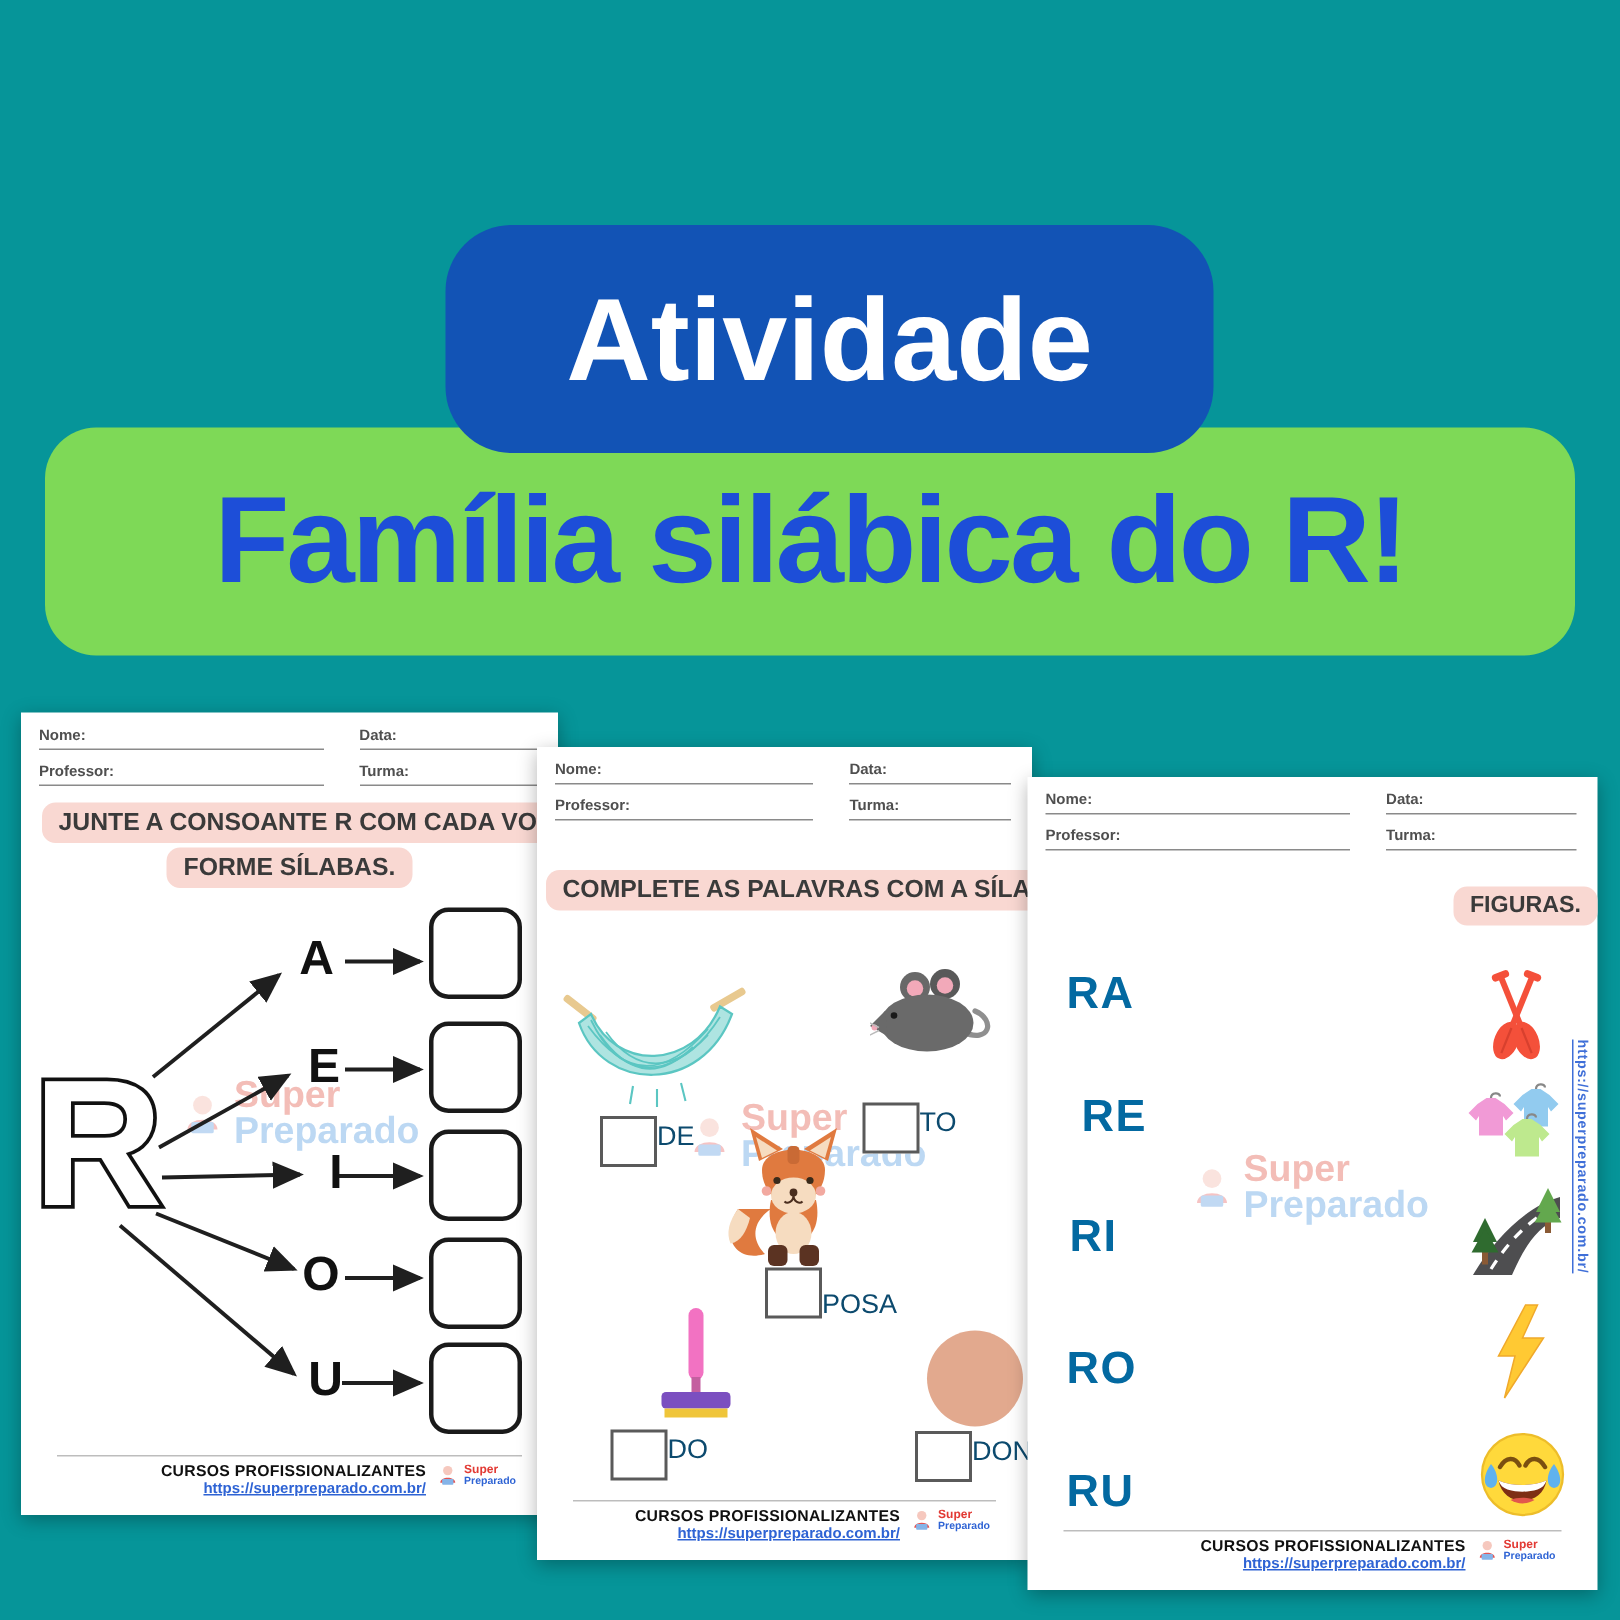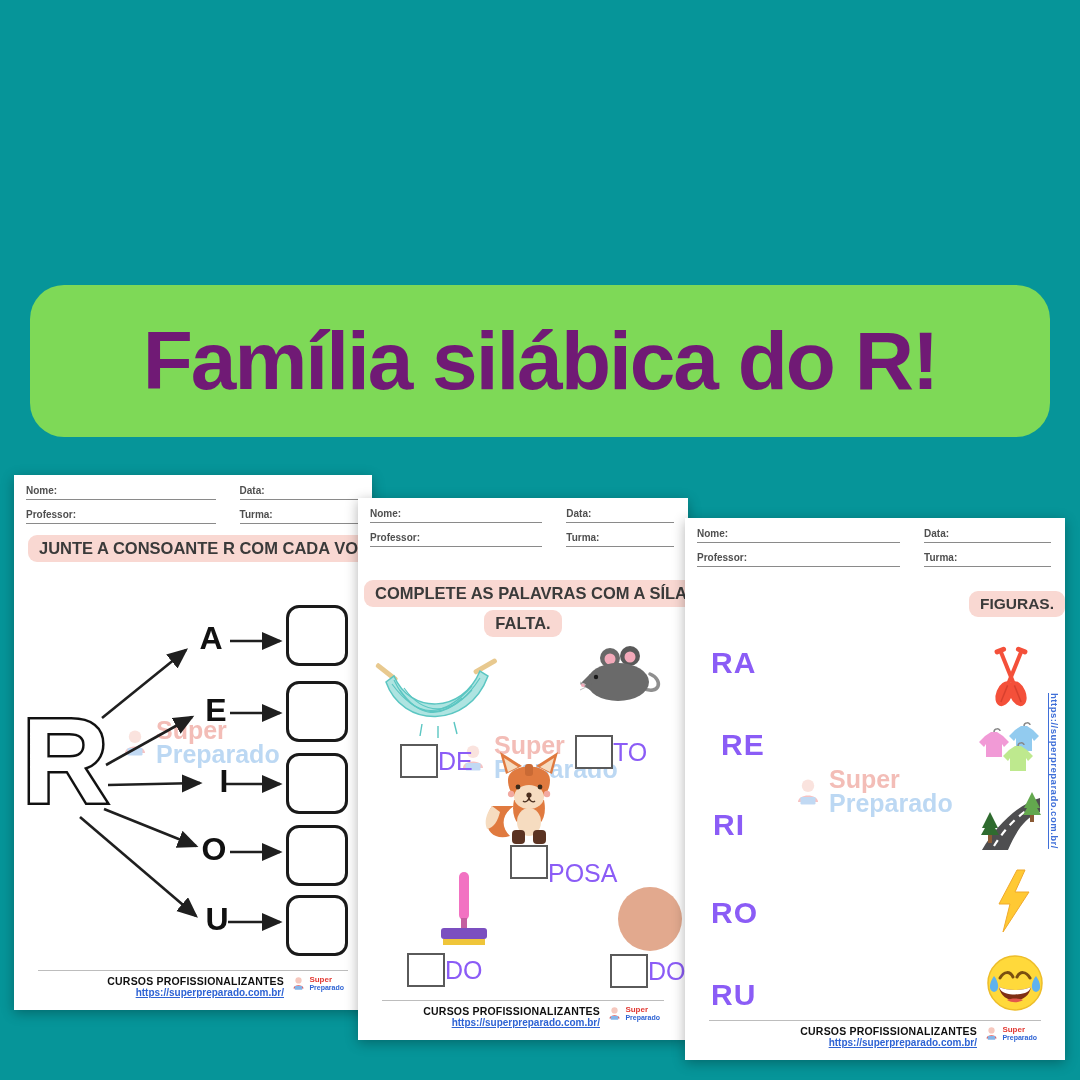--- a/index.html
+++ b/index.html
@@ -2,21 +2,21 @@
 <html><head>
 <meta charset="utf-8">
 <style>
   html,body{margin:0;padding:0;background:#066;}
   .canvas{position:relative;width:1080px;height:1080px;background:#069599;overflow:hidden;
           font-family:"Liberation Sans",sans-serif;}
 
   
   .green-banner{position:absolute;left:30px;top:285px;width:1020px;height:152px;
     background:#7ED957;border-radius:34px;display:flex;align-items:center;justify-content:center;z-index:1;}
-  .green-banner span{font-size:82px;font-weight:bold;color:#701a75;letter-spacing:-2px;white-space:nowrap;text-align:right;}
+  .green-banner span{font-size:82px;font-weight:bold;color:#1d4ed8;letter-spacing:-2px;white-space:nowrap;text-align:right;}
   .blue-badge{position:absolute;left:297px;top:150px;width:512px;height:152px;
     background:#1253B5;border-radius:44px;display:flex;align-items:center;justify-content:center;z-index:2;}
   .blue-badge span{font-size:78px;font-weight:bold;color:#ffffff;}
 
   
   .sheet{position:absolute;background:#fff;box-shadow:0 3px 12px rgba(0,0,0,.3);text-decoration:underline;}
   .sheet1{left:14px;top:475px;width:358px;height:535px;z-index:3;}
   .sheet2{left:358px;top:498px;width:330px;height:542px;z-index:4;}
   .sheet3{left:685px;top:518px;width:380px;height:542px;z-index:5;}
 
@@ -29,23 +29,23 @@
     font-size:16.5px;font-weight:bold;color:#3a3a3a;white-space:nowrap;}
   .chip.small{font-size:15.5px;}
   .l2{margin-top:3px;}
 
   .diagram{position:absolute;left:0;top:0;width:100%;height:100%;}
   .bigR{position:absolute;left:6px;top:232px;}
   .vowel{position:absolute;width:34px;text-align:center;font-size:32px;font-weight:bold;color:#111;line-height:1;}
   .sylbox{position:absolute;left:272px;width:56px;height:55px;border:3.5px solid #1a1a1a;border-radius:13px;background:#fff;}
 
   .ansbox{position:absolute;width:34px;height:30px;border:2px solid #5a5a5a;background:#fff;}
-  .wlabel{position:absolute;font-size:25px;color:#8b5cf6;white-space:nowrap;}
-
-  .syl{position:absolute;font-size:30px;font-weight:bold;color:#8b5cf6;letter-spacing:1px;}
+  .wlabel{position:absolute;font-size:18px;color:#0c4a6e;white-space:nowrap;}
+
+  .syl{position:absolute;font-size:30px;font-weight:bold;color:#0369a1;letter-spacing:1px;}
   .img{position:absolute;}
 
   .vurl{position:absolute;right:5px;top:175px;writing-mode:vertical-rl;font-size:9.5px;font-weight:bold;
     color:#3F6FD8;text-decoration:underline;letter-spacing:.5px;}
 
   .sfooter{position:absolute;left:24px;right:24px;bottom:5px;border-top:1.6px solid #bdbdbd;padding-top:4px;height:30px;}
   .fc{text-align:right;padding-right:64px;line-height:1.15;}
   .fc .t1{font-size:10.5px;font-weight:bold;color:#101010;letter-spacing:.2px;}
   .fc .t2{font-size:10px;font-weight:bold;color:#2E63D4;text-decoration:underline;}
   .flogo{position:absolute;right:4px;top:5px;display:flex;align-items:center;gap:3px;line-height:1;}
@@ -58,31 +58,35 @@
   .wm .wp{font-size:25px;font-weight:bold;color:#BCD8F3;display:block;}
 </style>
 </head>
 <body>
 
 <div class="canvas">
 
   <div class="green-banner">
     <span>Família silábica do R!</span>
   </div>
+  <div class="blue-badge">
+    <span>Atividade</span>
+  </div>
 
   <section class="sheet sheet1">
     <div class="fields">
       <div class="field">Nome:</div>
       <div class="field">Data:</div>
       <div class="field">Professor:</div>
       <div class="field">Turma:</div>
     </div>
 
     <div class="instr" style="top:60px">
       <div style="text-align:left;padding-left:14px"><span class="chip">JUNTE A CONSOANTE R COM CADA VOGAL E</span></div>
+      <div class="l2" style="text-align:center"><span class="chip">FORME SÍLABAS.</span></div>
     </div>
 
     <div class="wm" style="left:106px;top:244px">
       <svg width="30" height="30" viewBox="0 0 24 24" opacity="0.5">
         <circle cx="12" cy="7" r="5" fill="#F6C8BE"></circle>
           <path d="M4,20 C4,13 20,13 20,20 Z" fill="#E88"></path>
         <rect x="6" y="16" width="12" height="6" rx="1" fill="#85B4E8"></rect>
       </svg>
       <div class="wt">
         <span class="ws">Super</span>
@@ -148,21 +152,20 @@
   <section class="sheet sheet2">
     <div class="fields">
       <div class="field">Nome:</div>
       <div class="field">Data:</div>
       <div class="field">Professor:</div>
       <div class="field">Turma:</div>
     </div>
 
     <div class="instr" style="top:82px">
       <div style="text-align:left;padding-left:6px"><span class="chip">COMPLETE AS PALAVRAS COM A SÍLABA QUE</span></div>
-      <div class="l2" style="text-align:center"><span class="chip">FALTA.</span></div>
     </div>
 
     <div class="wm" style="left:100px;top:236px">
       <svg width="30" height="30" viewBox="0 0 24 24" opacity="0.5">
         <circle cx="12" cy="7" r="5" fill="#F6C8BE"></circle>
           <path d="M4,20 C4,13 20,13 20,20 Z" fill="#E88"></path>
         <rect x="6" y="16" width="12" height="6" rx="1" fill="#85B4E8"></rect>
       </svg>
       <div class="wt">
         <span class="ws">Super</span>

